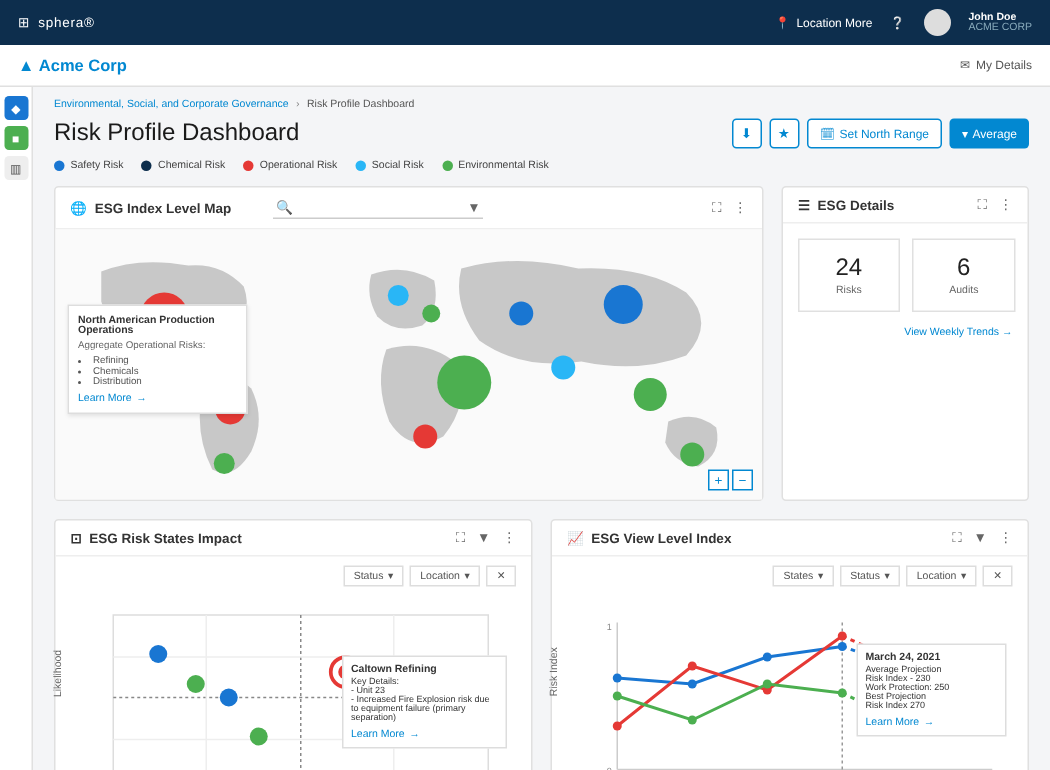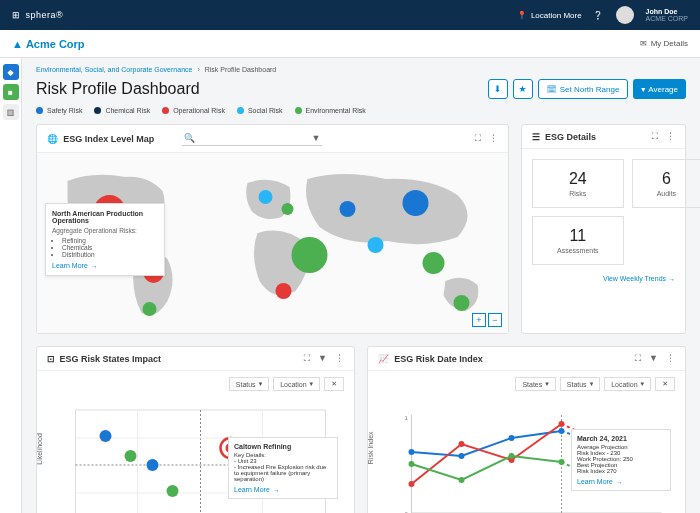--- a/index.html
+++ b/index.html
@@ -235,24 +235,20 @@
         <div class="overview-body">
           <div class="stat-grid" id="stat-grid">
               <div class="stat-box">
                 <div class="stat-num">24</div>
                 <div class="stat-label">Risks</div>
               </div>
               <div class="stat-box">
                 <div class="stat-num">6</div>
                 <div class="stat-label">Audits</div>
               </div>
-              <div class="stat-box">
-                <div class="stat-num">11</div>
-                <div class="stat-label">Assessments</div>
-              </div>
             </div>
           <div class="view-trends"><span>View Weekly Trends</span> →</div>
         </div>
       </div>
     </div>
 
     <div class="row">
       <div class="card half-card">
         <div class="card-header">
           <div class="card-title">
@@ -301,21 +297,21 @@
                 <span>→</span>
               </div>
           </div>
         </div>
       </div>
 
       <div class="card half-card">
         <div class="card-header">
           <div class="card-title">
               <span>📈</span>
-              <span>ESG Risk Date Index</span>
+              <span>ESG View Level Index</span>
             </div>
           <div class="spacer"></div>
           <div class="card-icons">
             <span class="ci">⛶</span>
             <span class="ci">▼</span>
             <span class="ci">⋮</span>
           </div>
         </div>
         <div class="filter-row">
           <div class="filter-pill"><span>States</span> ▾</div>

